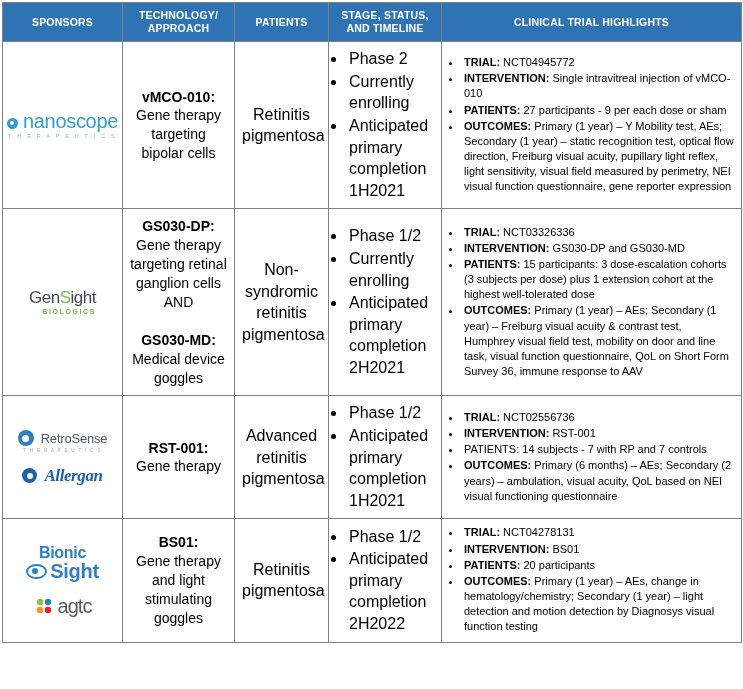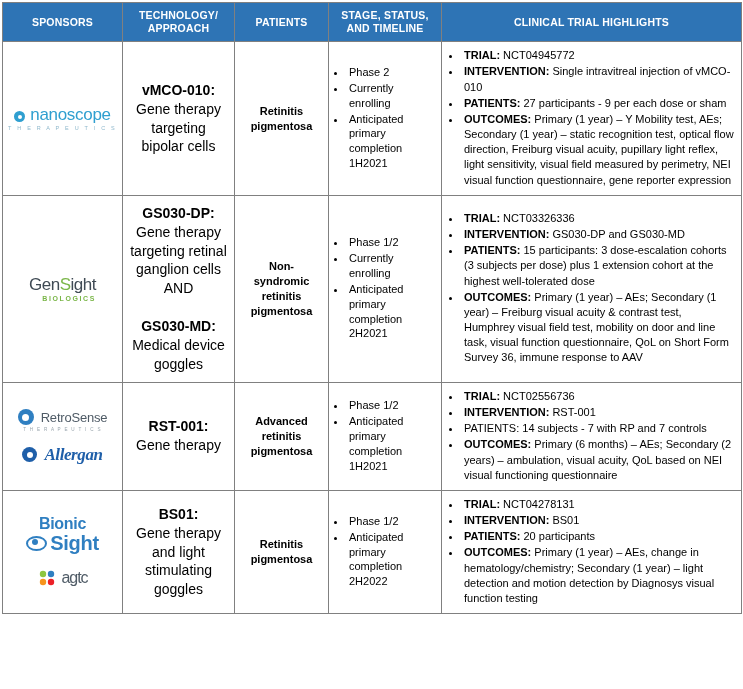--- a/index.html
+++ b/index.html
@@ -52,29 +52,28 @@
     padding: 8px 4px;
   }
   td.tech {
     text-align: center;
     font-size: 14px;
     line-height: 1.35;
     padding: 8px 7px;
   }
   td.patients {
     text-align: center;
-    font-size: 11px;
+    font-size: 16px;
     line-height: 1.35;
     padding: 8px 7px;
-    font-weight: bold;
   }
   td.stage {
     vertical-align: top;
     padding: 6px 4px 6px 2px;
-    font-size: 11px;
+    font-size: 16px;
     line-height: 1.35;
   }
   td.highlights {
     vertical-align: top;
     padding: 6px 6px 6px 2px;
     font-size: 11px;
     line-height: 1.38;
     margin-top: 9px;
   }
   ul.bullets {
@@ -102,21 +101,21 @@
   .logo {
     display: flex;
     align-items: center;
     justify-content: center;
     gap: 4px;
   }
 
   
   .nanoscope-txt {
     font-family: "Liberation Sans", sans-serif;
-    font-size: 17px;
+    font-size: 20px;
     color: #2f9fd0;
     letter-spacing: -0.3px;
     line-height: 1;
   }
   .nanoscope-sub {
     font-size: 5.5px;
     letter-spacing: 2.2px;
     color: #8fb8cc;
     text-align: center;
     margin-top: 2px;
@@ -256,21 +255,21 @@
     display: flex;
     align-items: center;
     gap: 4px;
   }
   .agtc-mark {
     width: 20px; height: 20px;
     flex: none;
     position: relative;
   }
   .agtc-txt {
-    font-size: 16px;
+    font-size: 20px;
     color: #4f5b66;
     line-height: 1;
     letter-spacing: -1px;
   }
 </style>
 </head>
 <body>
 
 <div class="table-wrap">
 <table class="trial-table">

